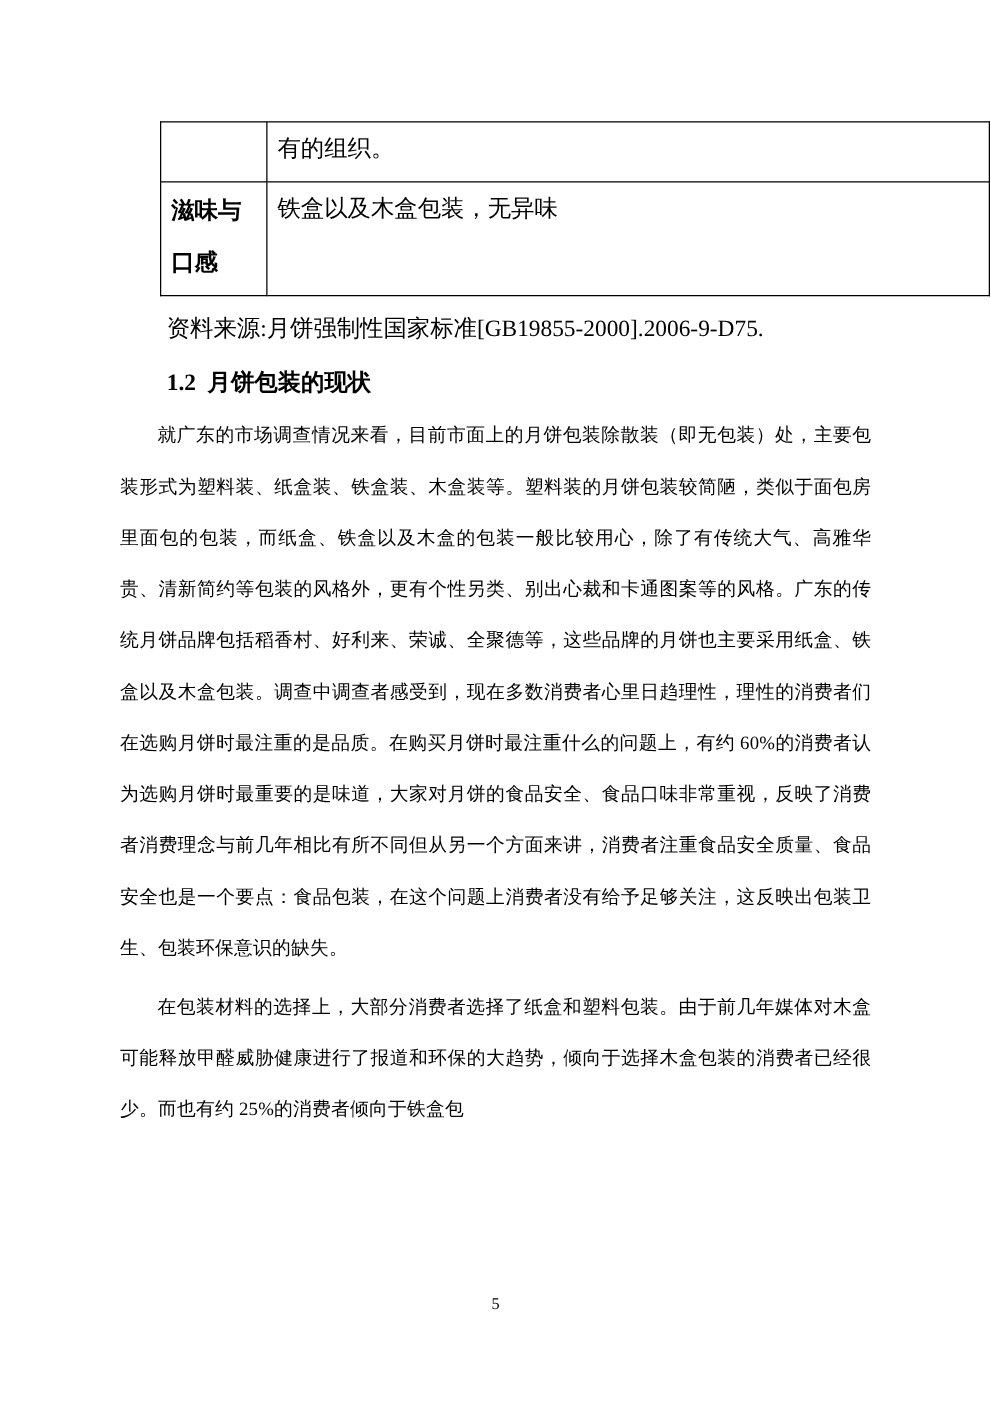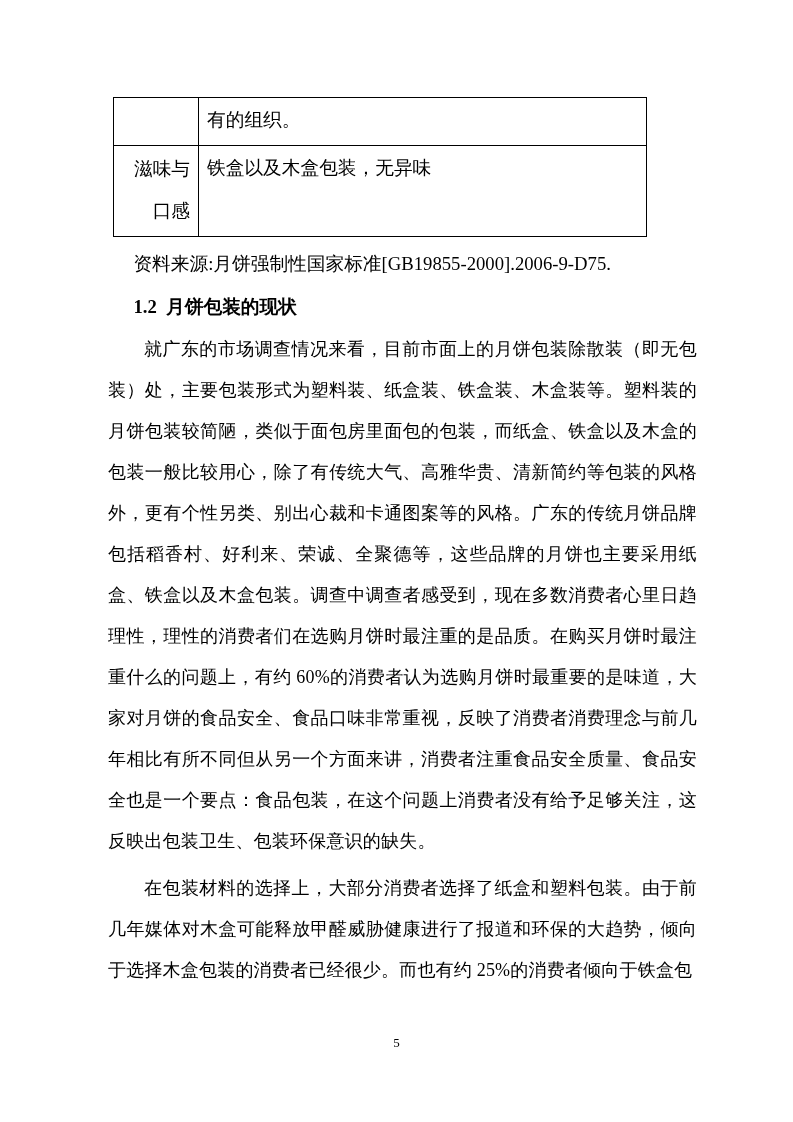--- a/index.html
+++ b/index.html
@@ -19,36 +19,37 @@
   }
   .content {
     position: absolute;
     top: 97px;
     left: 96px;
     width: 601px;
   }
   table.spec-table {
     border-collapse: collapse;
     table-layout: fixed;
-    width: 534px;
-    margin-left: 17px;
+    width: 664px;
+    margin-left: 32px;
   }
   table.spec-table td {
     border: 1.5px solid #000000;
     font-size: 18.7px;
     vertical-align: top;
     padding: 8px 8px 4px 8px;
     line-height: 28px;
     overflow: hidden;
   }
   td.label-cell {
     width: 68px;
-    text-align: right;
+    text-align: left;
     padding-left: 2px;
     padding-right: 2px;
+    font-weight: bold;
   }
   tr.row-1 { height: 48px; }
   tr.row-2 { height: 84px; }
   tr.row-3 { height: 38px; }
   tr.row-2 td.label-cell {
     white-space: pre-line;
     line-height: 42px;
     padding-top: 2px;
   }
   .source {
@@ -59,22 +60,22 @@
   }
   .heading {
     margin: 12px 0 0 0;
     font-size: 18.7px;
     font-weight: bold;
     line-height: 32px;
     text-indent: 2em;
     white-space: pre;
   }
   .para {
-    margin: 6px 0 0 12px;
-    font-size: 18px;
+    margin: 6px 0 0 0;
+    font-size: 15px;
     line-height: 41px;
     text-align: justify;
     text-indent: 2em;
     letter-spacing: 0.2px;
   }
   .footer-pagenum {
     position: absolute;
     left: 0;
     right: 0;
     top: 1035px;

